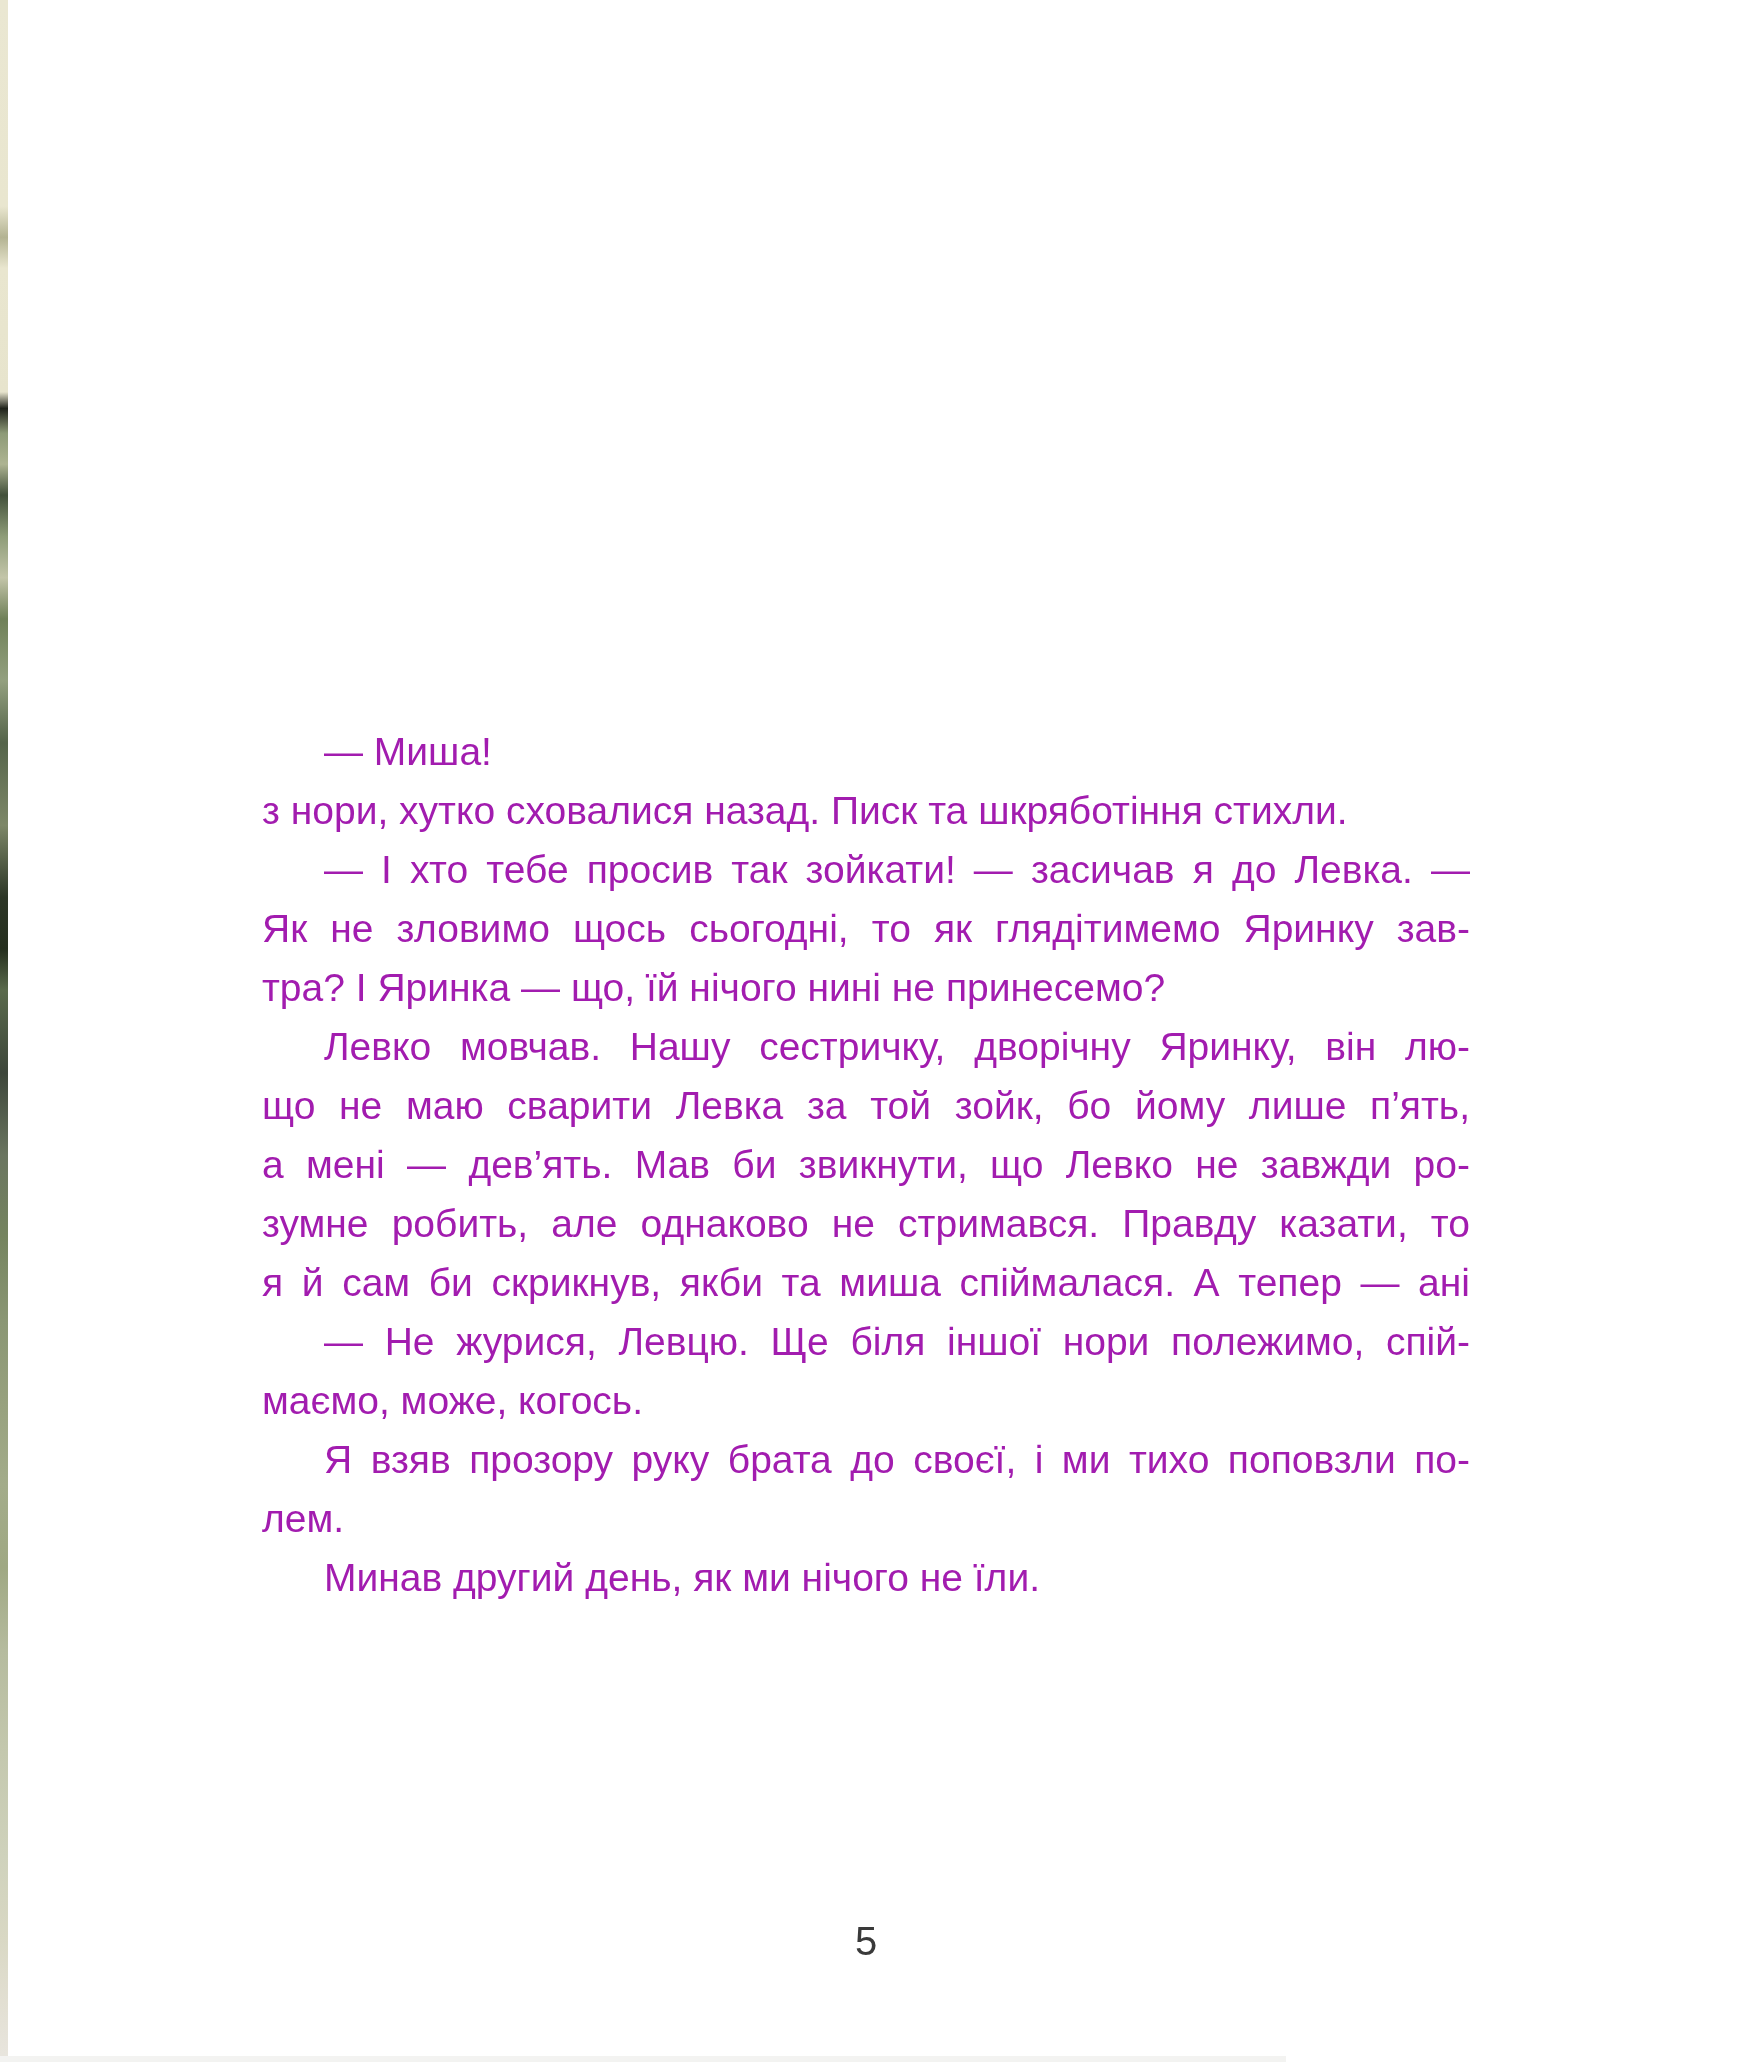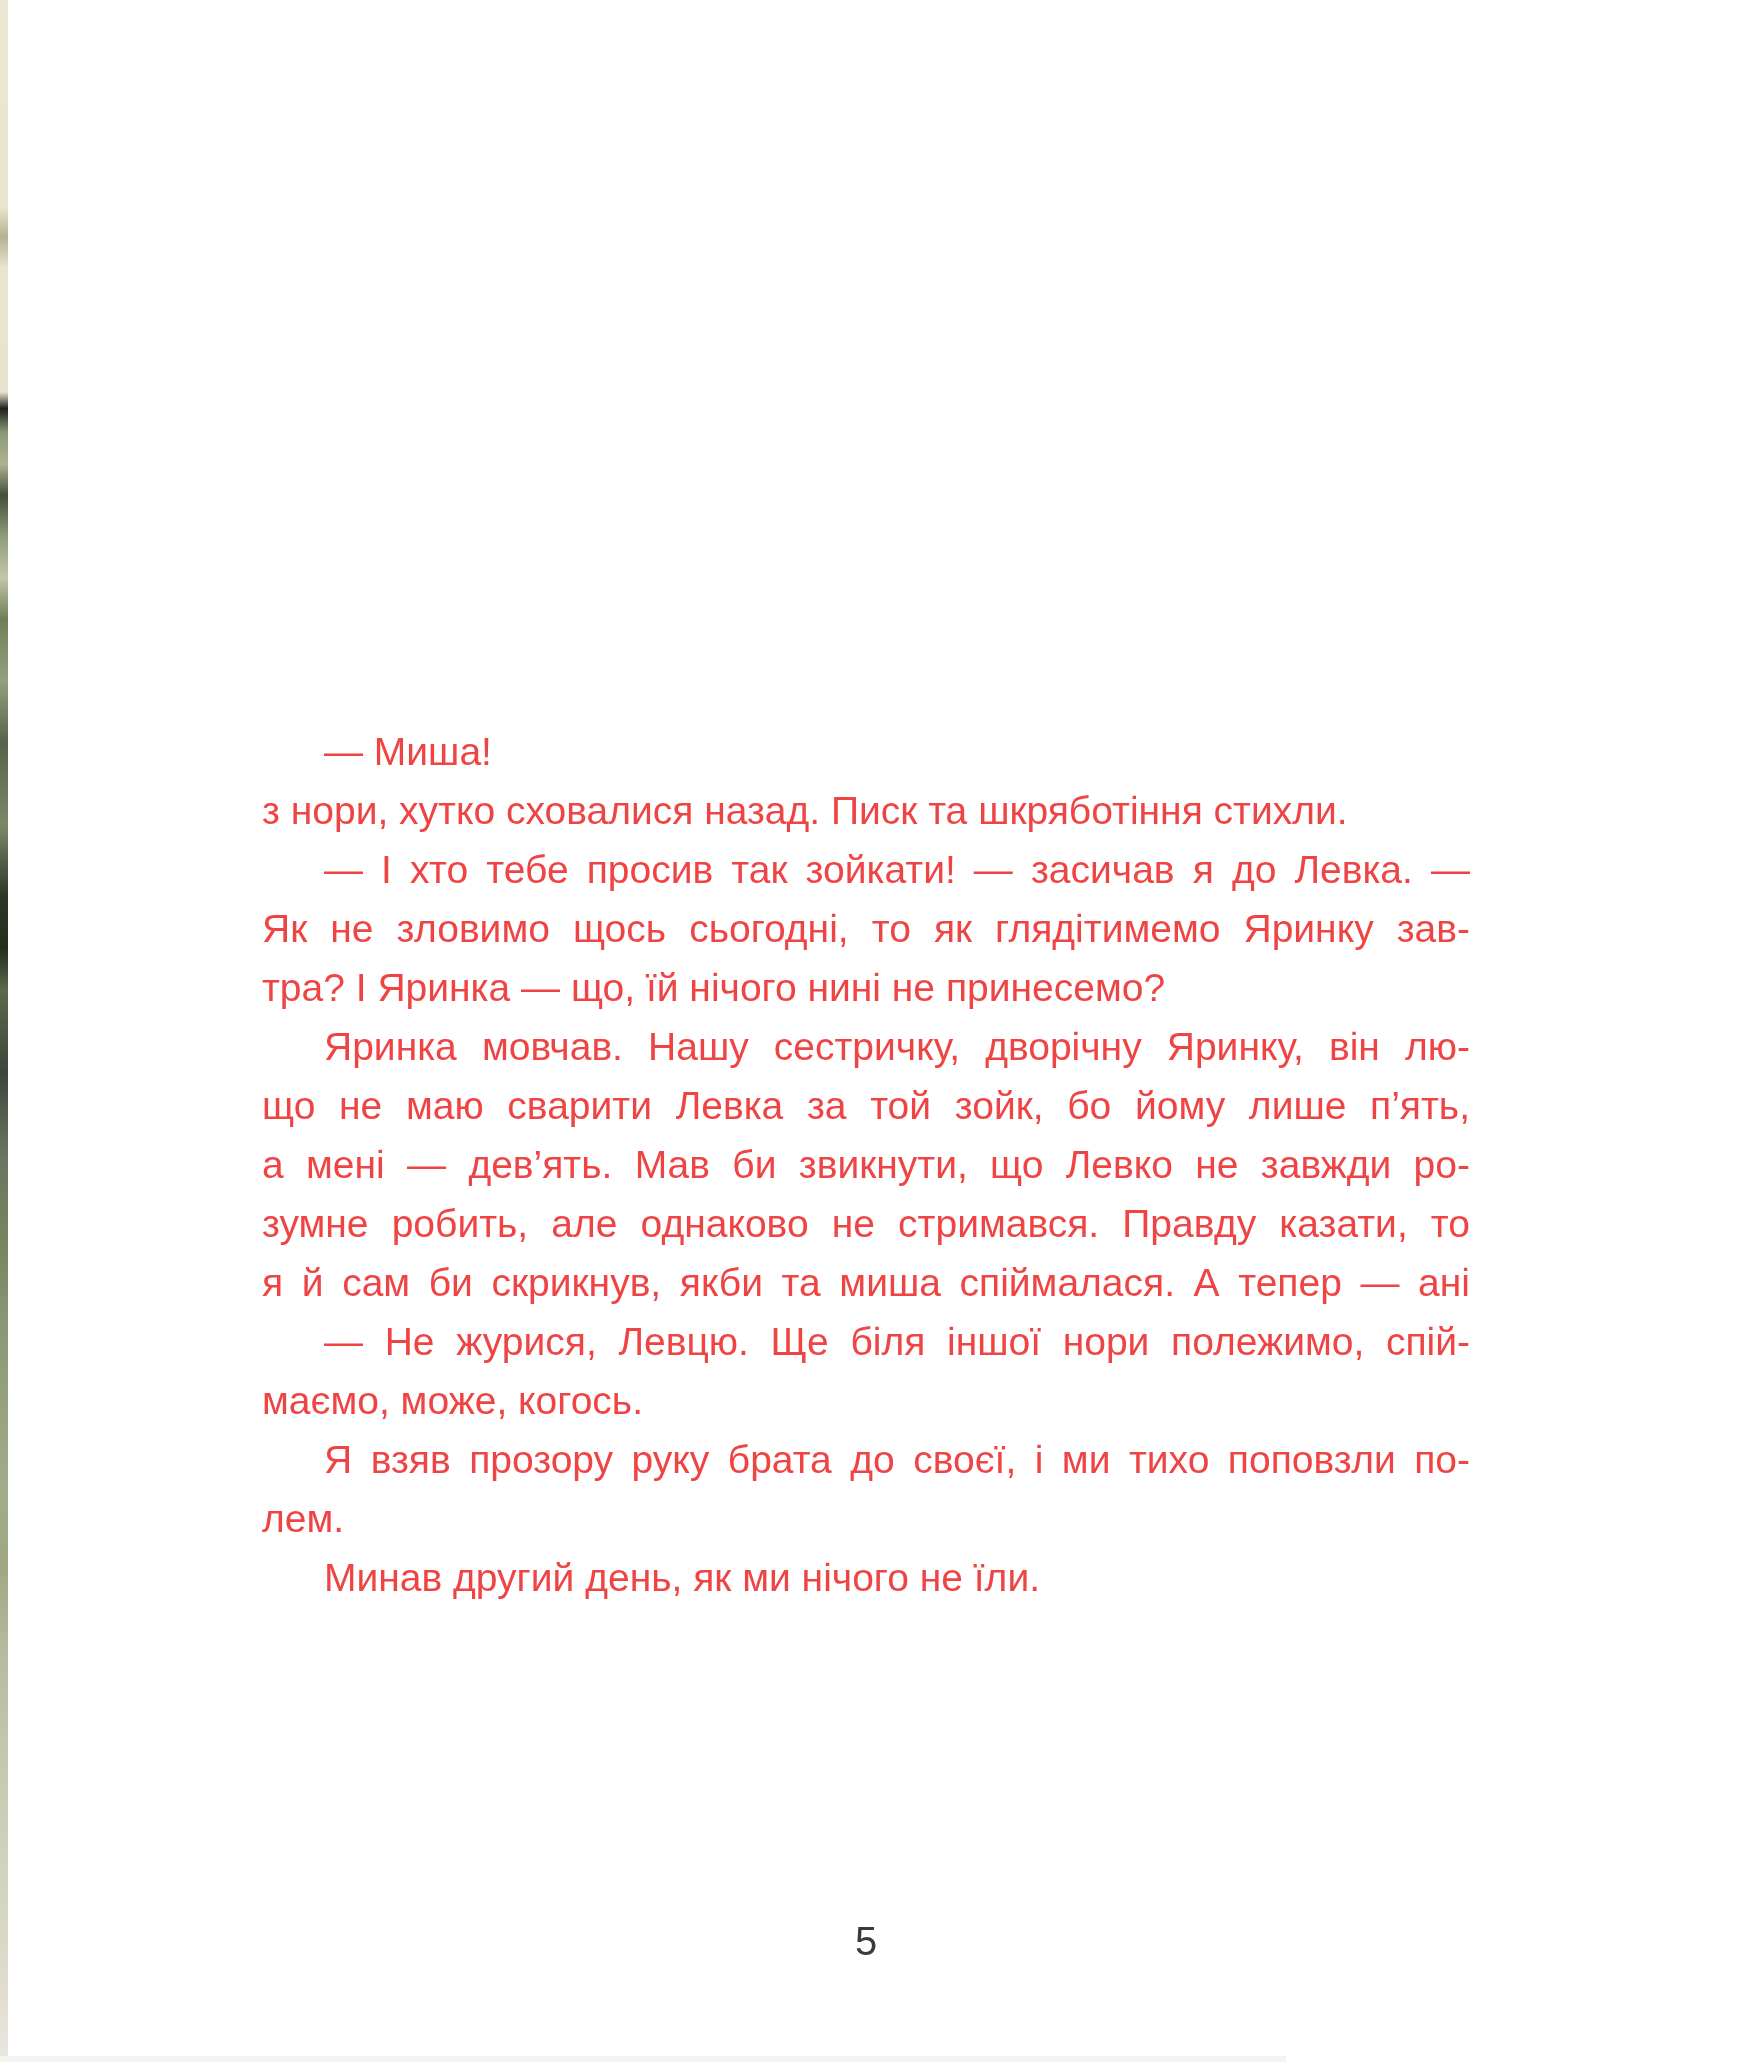--- a/index.html
+++ b/index.html
@@ -71,27 +71,27 @@
     color: #3a3a3a;
   }
 </style>
 </head>
 <body style="background: rgb(255, 255, 255);">
 
 <div class="page">
 
   <div class="fore-edge" style="background: linear-gradient(rgb(234, 231, 210) 0%, rgb(233, 230, 207) 10%, rgb(179, 179, 146) 11.5%, rgb(233, 230, 207) 13%, rgb(231, 228, 205) 19%, rgb(31, 34, 26) 19.8%, rgb(141, 154, 119) 21%, rgb(174, 180, 146) 22.5%, rgb(66, 80, 58) 24%, rgb(142, 156, 120) 26%, rgb(195, 197, 169) 28%, rgb(111, 128, 88) 30%, rgb(147, 160, 127) 33%, rgb(85, 100, 74) 36%, rgb(125, 135, 104) 40%, rgb(44, 54, 38) 43.5%, rgb(37, 47, 30) 46%, rgb(90, 106, 76) 48%, rgb(61, 70, 58) 52%, rgb(106, 117, 96) 56%, rgb(117, 132, 95) 60%, rgb(138, 150, 116) 64%, rgb(151, 161, 126) 68%, rgb(163, 172, 138) 72%, rgb(159, 168, 131) 76%, rgb(181, 187, 158) 80%, rgb(196, 200, 174) 85%, rgb(207, 210, 188) 90%, rgb(217, 216, 196) 94%, rgb(226, 223, 210) 97%, rgb(233, 230, 223) 100%);"></div>
 
-  <div class="text-block" style="color: #ef4444;">
+  <div class="text-block" style="color: #a21caf;">
       <div class="line indent">— Миша!</div>
       <div class="line">з нори, хутко сховалися назад. Писк та шкряботіння стихли.</div>
       <div class="line indent justify">— І хто тебе просив так зойкати! — засичав я до Левка. —</div>
       <div class="line justify">Як не зловимо щось сьогодні, то як глядітимемо Яринку зав-</div>
       <div class="line">тра? І Яринка — що, їй нічого нині не принесемо?</div>
-      <div class="line indent justify">Яринка мовчав. Нашу сестричку, дворічну Яринку, він лю-</div>
+      <div class="line indent justify">Левко мовчав. Нашу сестричку, дворічну Яринку, він лю-</div>
       <div class="line justify">що не маю сварити Левка за той зойк, бо йому лише п’ять,</div>
       <div class="line justify">а мені — дев’ять. Мав би звикнути, що Левко не завжди ро-</div>
       <div class="line justify">зумне робить, але однаково не стримався. Правду казати, то</div>
       <div class="line justify">я й сам би скрикнув, якби та миша спіймалася. А тепер — ані</div>
       <div class="line indent justify">— Не журися, Левцю. Ще біля іншої нори полежимо, спій-</div>
       <div class="line">маємо, може, когось.</div>
       <div class="line indent justify">Я взяв прозору руку брата до своєї, і ми тихо поповзли по-</div>
       <div class="line">лем.</div>
       <div class="line indent">Минав другий день, як ми нічого не їли.</div>
     </div>

